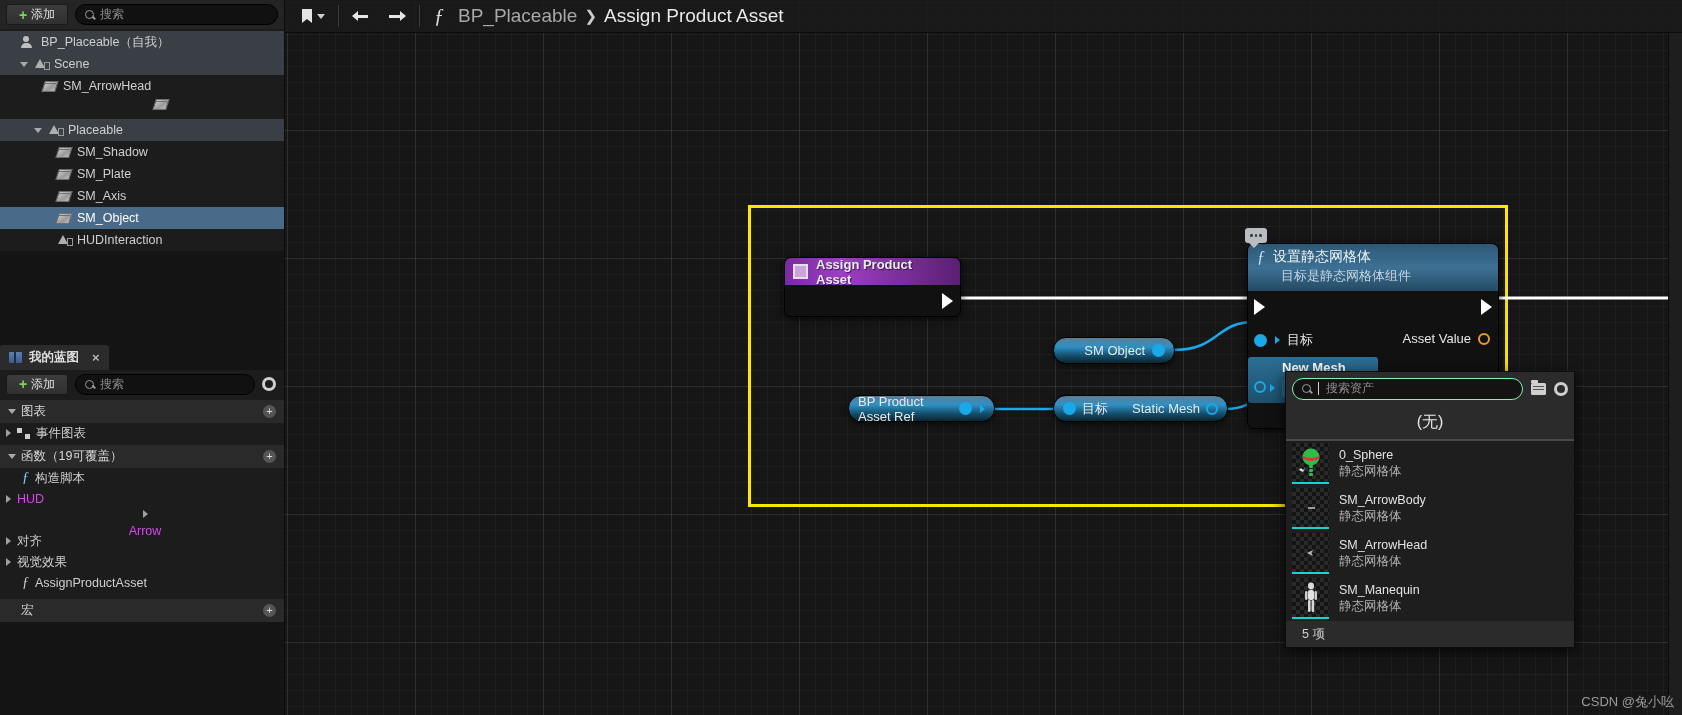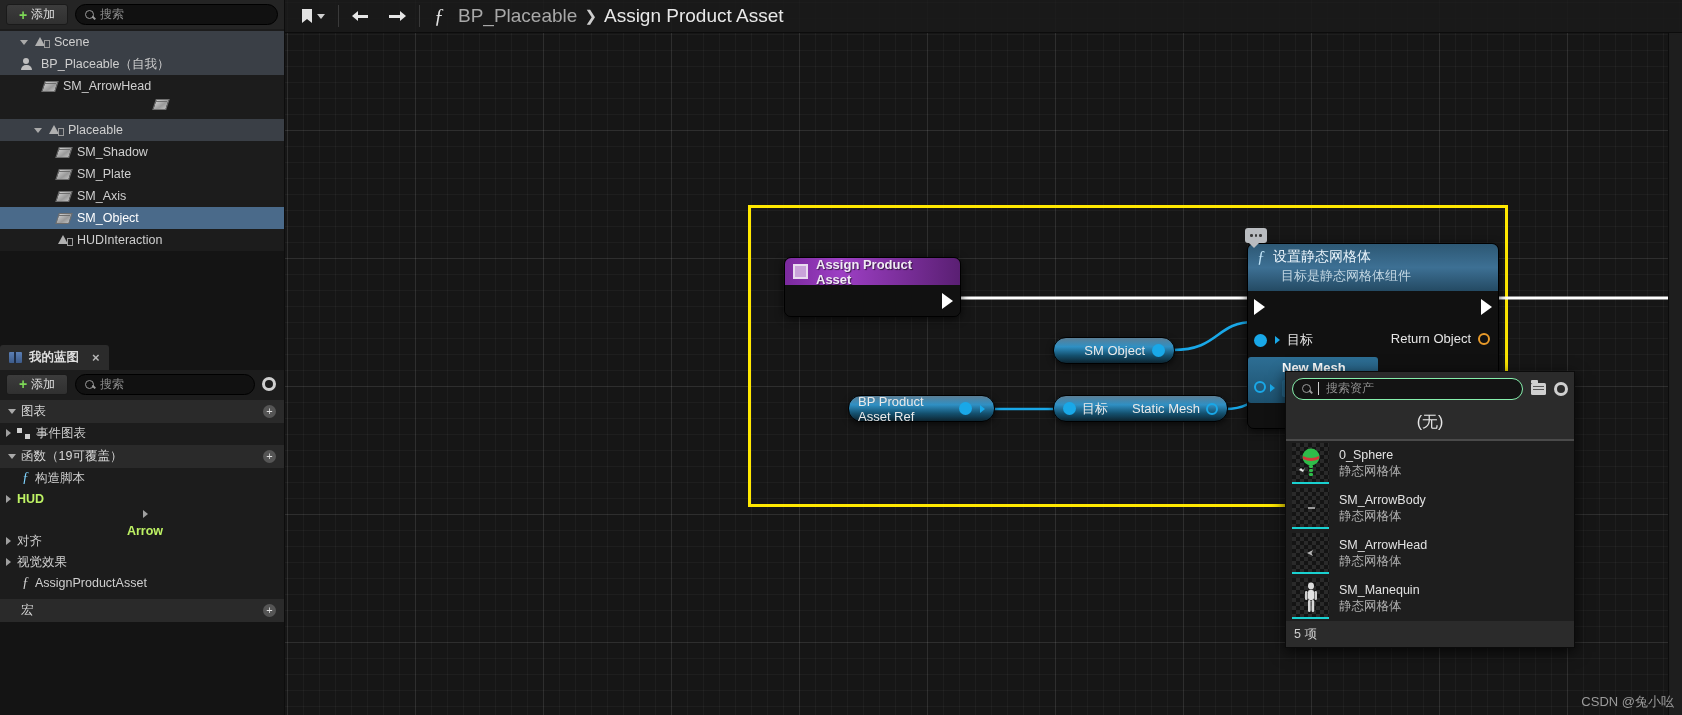--- a/index.html
+++ b/index.html
@@ -124,21 +124,21 @@
   .list-row {
     height: 21px; display: flex; align-items: center; gap: 6px;
     padding-left: 8px; font-size: 12.5px; color: #cfcfcf;
   }
   .tri-r { width: 0; height: 0; border-left: 5px solid #a0a0a0; border-top: 4px solid transparent; border-bottom: 4px solid transparent; flex:none;}
   .fx { font-family: "Liberation Serif", serif; font-style: italic; color: #7fd4ff; font-size: 14px; flex:none; }
   .fx.white { color: #cfcfcf; }
   .graph-ico { width: 13px; height: 11px; position: relative; flex:none; }
   .graph-ico::before { content:''; position:absolute; left:0; top:0; width:5px; height:5px; background:#cfcfcf; }
   .graph-ico::after { content:''; position:absolute; right:0; bottom:0; width:5px; height:5px; background:#cfcfcf; }
-  .bold { font-weight: bold; color: #bef264; }
+  .bold { font-weight: normal; color: #d946ef; }
 
   
   .graph {
     flex: 1; position: relative; overflow: hidden;
     background-color: #161616;
     background-image:
       linear-gradient(to right, rgba(255,255,255,0.035) 1px, transparent 1px),
       linear-gradient(to bottom, rgba(255,255,255,0.035) 1px, transparent 1px),
       linear-gradient(to right, rgba(255,255,255,0.07) 1px, transparent 1px),
       linear-gradient(to bottom, rgba(255,255,255,0.07) 1px, transparent 1px);
@@ -260,21 +260,21 @@
     background-image:
       linear-gradient(45deg,#2a2a2a 25%,transparent 25%,transparent 75%,#2a2a2a 75%),
       linear-gradient(45deg,#2a2a2a 25%,#141414 25%,#141414 75%,#2a2a2a 75%);
     background-size: 8px 8px; background-position: 0 0, 4px 4px;
     border-bottom: 2px solid #1ad1d1;
     display:flex;align-items:center;justify-content:center;
   }
   .asset-txt { display:flex; flex-direction:column; gap:1px; }
   .asset-name { font-size: 12.5px; color:#e2e2e2; }
   .asset-type { font-size: 12.5px; color:#b0b0b0; }
-  .picker-footer { height: 26px; display:flex; align-items:center; padding-left: 8px; font-size: 12.5px; color:#cfcfcf; background:#2b2b2b;}
+  .picker-footer { height: 26px; display:flex; align-items:center; padding-left: 16px; font-size: 12.5px; color:#cfcfcf; background:#2b2b2b;}
 
   .watermark { position:absolute; right: 8px; bottom: 4px; color:#9b9b9b; font-size: 13px; z-index: 80;}
 
   .side-strip { position:absolute; right:0; top:33px; width:14px; bottom:0; background:#1e1e1e; border-left:1px solid #0c0c0c; z-index:30;}
   .side-strip span { writing-mode: vertical-rl; font-size:11px; color:#9a9a9a; display:block; margin-top: 300px; margin-left:1px;}
 </style>
 </head>
 <body>
 
 <div class="app">
@@ -287,29 +287,29 @@
         <span>添加</span>
       </div>
       <div class="search-box">
         <span class="mag"></span>
         <span>搜索</span>
       </div>
     </div>
 
     <div class="tree">
 
+      <div class="tree-row hl" style="padding-left:6px;">
+        <span class="spacer-ar"></span>
+        <span class="ico ico-actor"></span>
+        <span>BP_Placeable（自我）</span>
+      </div>
       <div class="tree-row hl" style="padding-left:20px;">
         <span class="arrow-d open"></span>
         <span class="ico ico-scene"></span>
         <span>Scene</span>
-      </div>
-      <div class="tree-row hl" style="padding-left:6px;">
-        <span class="spacer-ar"></span>
-        <span class="ico ico-actor"></span>
-        <span>BP_Placeable（自我）</span>
       </div>
       <div class="tree-row" style="padding-left:42px;">
         <span class="ico ico-mesh"></span>
         <span>SM_ArrowHead</span>
       </div>
       <div class="tree-row" style="padding-left:42px;flex-direction:column;">
         <span class="ico ico-mesh"></span>
         <span>SM_ArrowSpline</span>
       </div>
       <div class="tree-row hl" style="padding-left:34px;">
@@ -504,21 +504,21 @@
 
         <span class="pin-out-exec" style="position:absolute; right:6px; top:8px;"></span>
 
         <div style="position:absolute; left:6px; top:40px; display:flex; align-items:center; gap:7px;">
           <span class="dot-blue"></span>
           <span class="pin-tri"></span>
           <span style="font-size:13px;color:#e6e6e6;">目标</span>
         </div>
 
         <div style="position:absolute; right:8px; top:40px; display:flex; align-items:center; gap:7px;">
-          <span style="font-size:13px;color:#e6e6e6;">Return Object</span>
+          <span style="font-size:13px;color:#e6e6e6;">Asset Value</span>
           <span class="dot-ring-o"></span>
         </div>
 
         <div style="position:absolute; left:0px; top:66px; width:130px; height:46px;
                     background:linear-gradient(180deg,#2d6e94,#1d506d); border-radius:3px;">
           <div style="position:absolute;left:34px;top:3px;font-size:13px;color:#ffffff;font-weight:bold;">New Mesh</div>
           <span class="dot-ring" style="position:absolute;left:6px;top:24px;"></span>
           <span class="pin-tri" style="position:absolute;left:21px;top:27px;"></span>
         </div>
         <div style="position:absolute; left:34px; top:89px; display:flex; align-items:center; gap:6px;">

